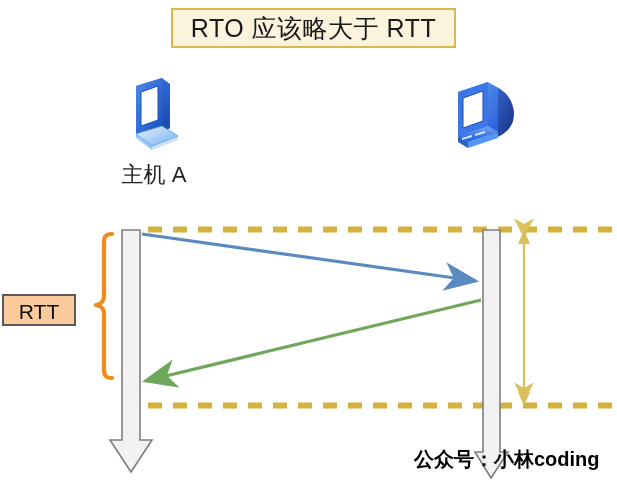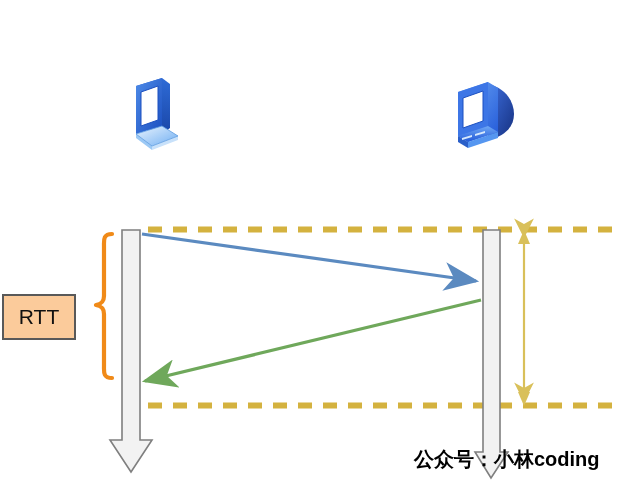--- a/index.html
+++ b/index.html
@@ -37,25 +37,25 @@
 
   
   .icon-wrap{position:absolute;}
   #host-a-icon{left:104px;top:74px;width:80px;height:80px;}
   #host-b-icon{left:444px;top:74px;width:80px;height:80px;}
 
   
   .rtt-box{
     position:absolute;
     left:2px;top:294px;
-    width:74px;height:46px;
+    width:74px;height:32px;
     background:#FBCB9B;
     border:2px solid #595959;
     box-sizing:border-box;
-    display:flex;align-items:center;justify-content:center;
+    display:flex;align-items:flex-end;justify-content:center;
     font-size:21px;color:#111;
   }
 
   
   .rto-box{
     position:absolute;
     left:543px;top:314px;
     width:64px;height:30px;
     background:#FFFB8A;
     border:2px solid #4d4d4d;
@@ -73,20 +73,23 @@
     white-space:nowrap;
     font-weight:bold;
   }
   svg{display:block;}
 </style>
 </head>
 <body>
 
 <div id="stage">
 
+  <div class="title-box">
+    <span>RTO 应该略大于 RTT</span>
+  </div>
 
   <div class="icon-wrap" id="host-a-icon">
     <svg width="80" height="80" viewBox="0 0 80 80">
       <defs>
         <linearGradient id="lapScreen" x1="0" y1="0" x2="1" y2="1">
           <stop offset="0%" stop-color="#4E8BE8"></stop>
           <stop offset="100%" stop-color="#1B4FC0"></stop>
         </linearGradient>
         <linearGradient id="lapBase" x1="0" y1="0" x2="1" y2="1">
           <stop offset="0%" stop-color="#EAF4FE"></stop>
@@ -138,20 +141,21 @@
 
       <polygon points="14,62 44,52 54,58 24,68" fill="url(#crtBase)"></polygon>
       <polygon points="14,62 24,68 24,74 14,68" fill="#2A5FC9"></polygon>
       <polygon points="24,68 54,58 54,64 24,74" fill="#5596F0"></polygon>
 
       <polygon points="18,64 28,61 28,63 18,66" fill="#D6E8FC"></polygon>
       <polygon points="31,60 41,57 41,59 31,62" fill="#D6E8FC"></polygon>
     </svg>
   </div>
 
+  <div class="host-label" id="host-a-label">主机 A</div>
 
   <svg width="617" height="482" style="position:absolute;left:0;top:0;">
     <defs>
       <marker id="blueHead" markerWidth="11" markerHeight="9" refX="10" refY="4.5" orient="auto">
         <path d="M0,0 L11,4.5 L0,9 L3,4.5 Z" fill="#5B8AC0"></path>
       </marker>
       <marker id="greenHead" markerWidth="11" markerHeight="9" refX="10" refY="4.5" orient="auto">
         <path d="M0,0 L11,4.5 L0,9 L3,4.5 Z" fill="#6FA85B"></path>
       </marker>
       <marker id="goldHeadEnd" markerWidth="9" markerHeight="9" refX="8" refY="4.5" orient="auto">

